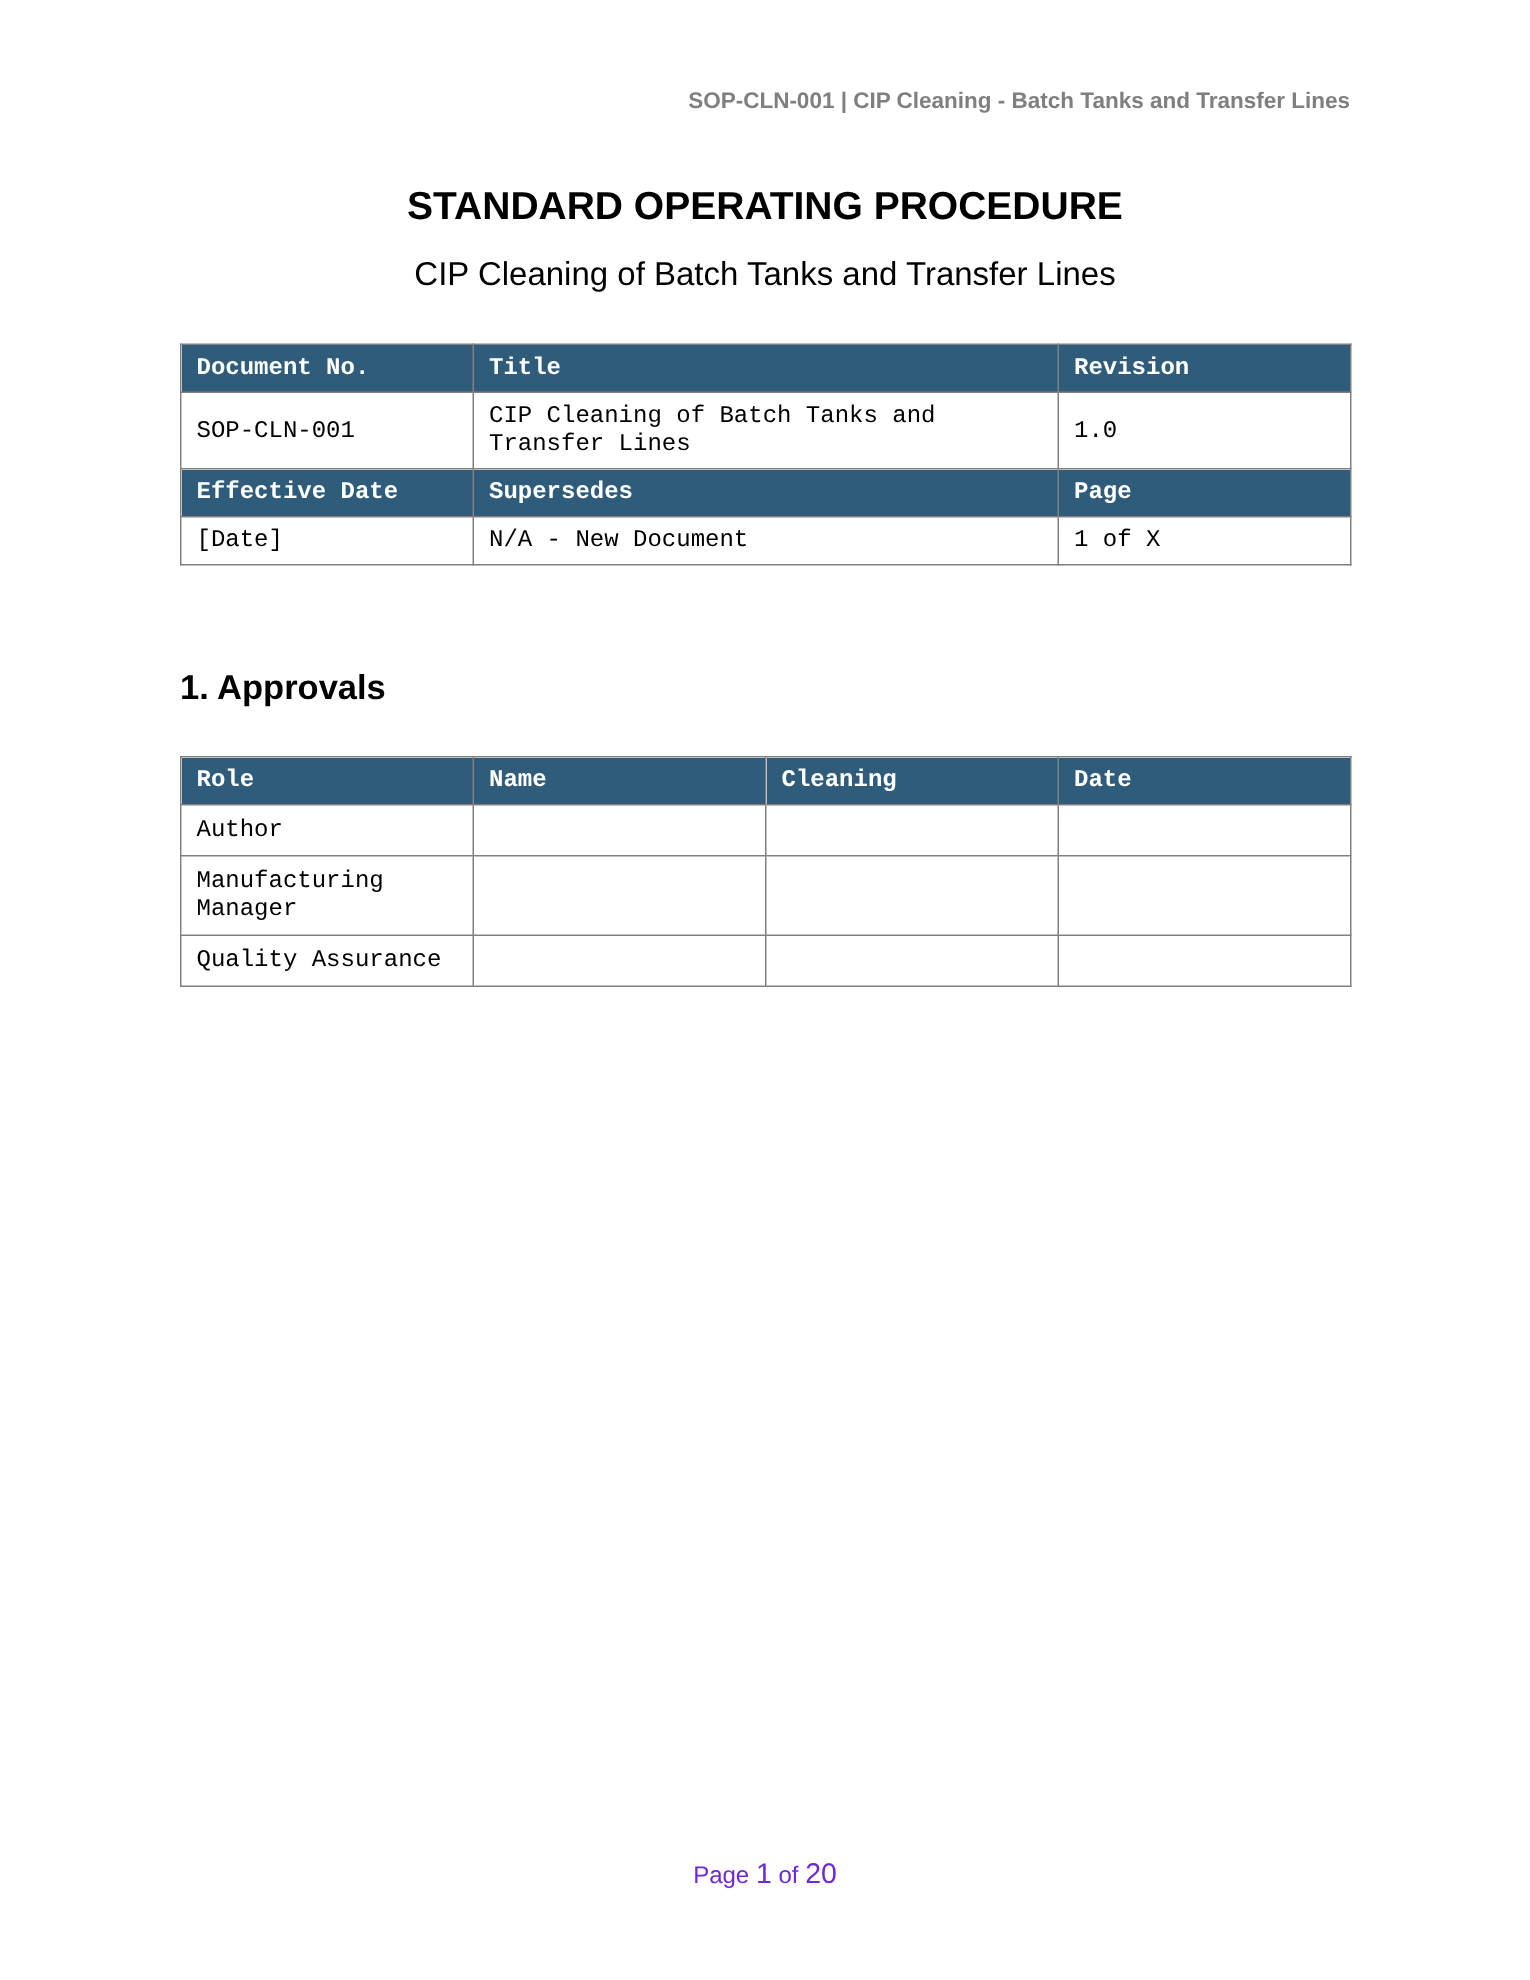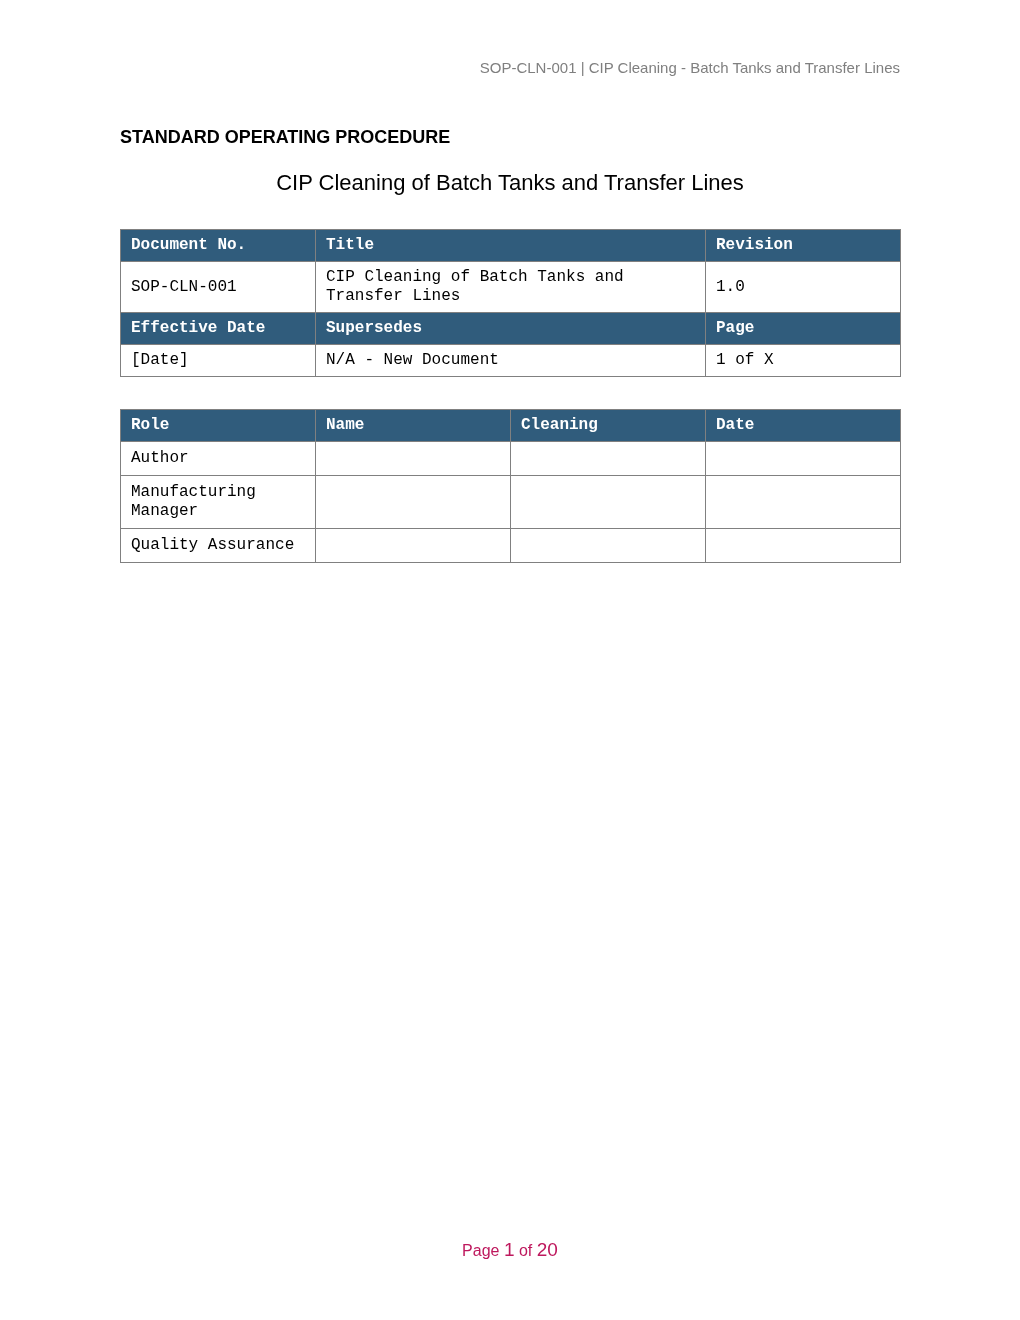--- a/index.html
+++ b/index.html
@@ -20,26 +20,27 @@
     overflow: hidden;
   }
   .content { padding: 0 120px; }
 
   .running-header {
     padding-top: 59px;
     text-align: right;
     font-size: 15px;
     line-height: 18px;
     color: var(--muted);
+    font-weight: bold;
   }
 
   .doc-title {
     margin: 45px 0 16px;
-    text-align: left;
-    font-size: 18px;
+    text-align: center;
+    font-size: 26px;
     line-height: 31px;
     font-weight: bold;
   }
   .doc-subtitle {
     margin: 17px 0 0;
     text-align: center;
     font-size: 22px;
     line-height: 26px;
     font-weight: normal;
   }
@@ -82,21 +83,21 @@
   .approvals-table td.role-cell { }
 
   .footer {
     position: absolute;
     top: 1239px;
     left: 0;
     width: 100%;
     text-align: center;
     font-size: 16px;
     line-height: 22px;
-    color: #be185d;
+    color: #6d28d9;
   }
   .footer .num { font-size: 19px; }
 </style>
 </head>
 <body>
 
 <div class="page">
   <div class="content">
 
     <div class="running-header">SOP-CLN-001 | CIP Cleaning - Batch Tanks and Transfer Lines</div>
@@ -128,20 +129,21 @@
           <th>Page</th>
         </tr>
         <tr>
           <td>[Date]</td>
           <td>N/A - New Document</td>
           <td>1 of X</td>
         </tr>
       </tbody>
     </table>
 
+    <h3 class="approvals-heading">1. Approvals</h3>
 
     <table class="approvals-table">
       <colgroup>
           <col>
           <col>
           <col>
           <col>
         </colgroup>
       <tbody>
         <tr>

